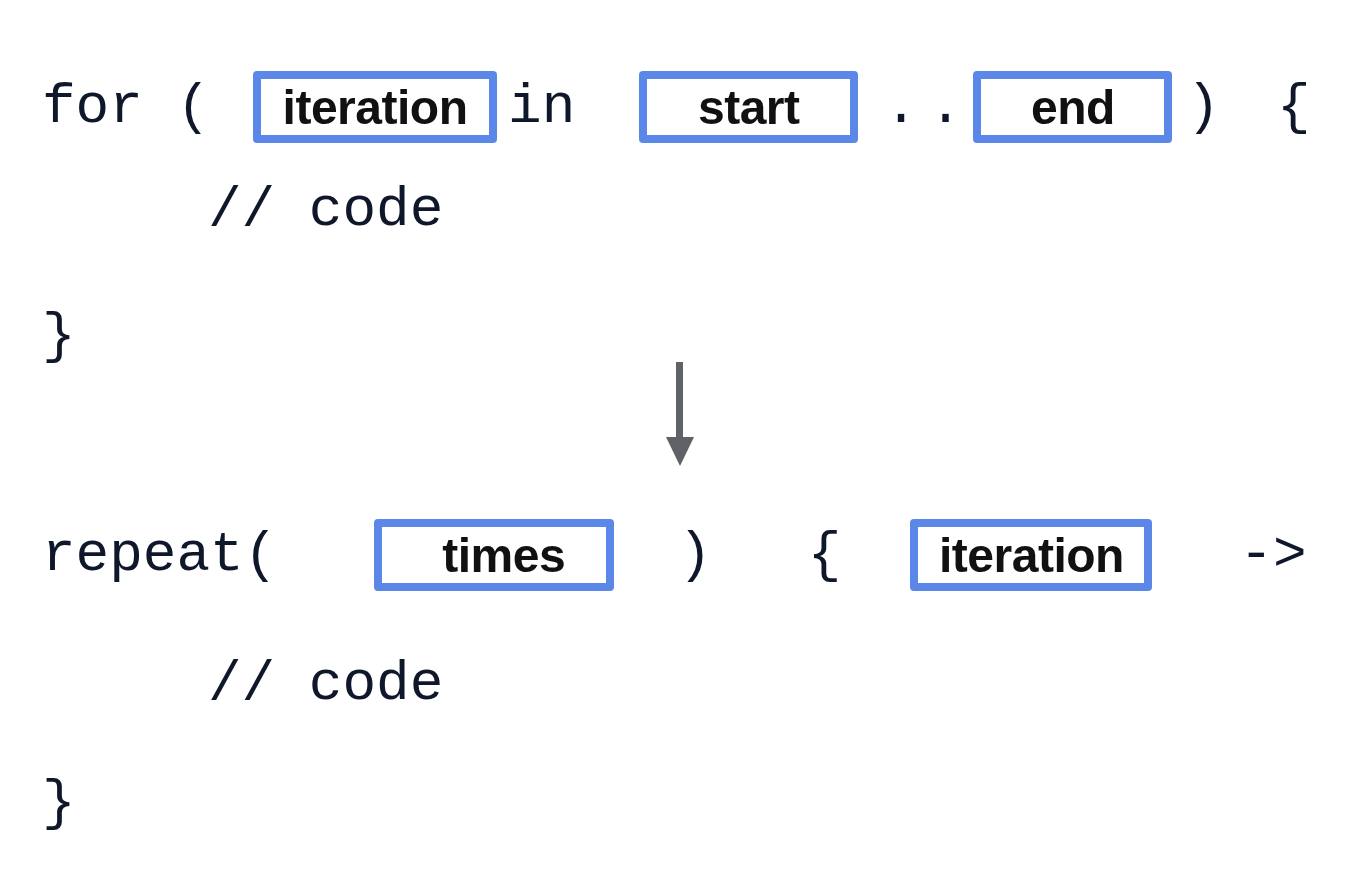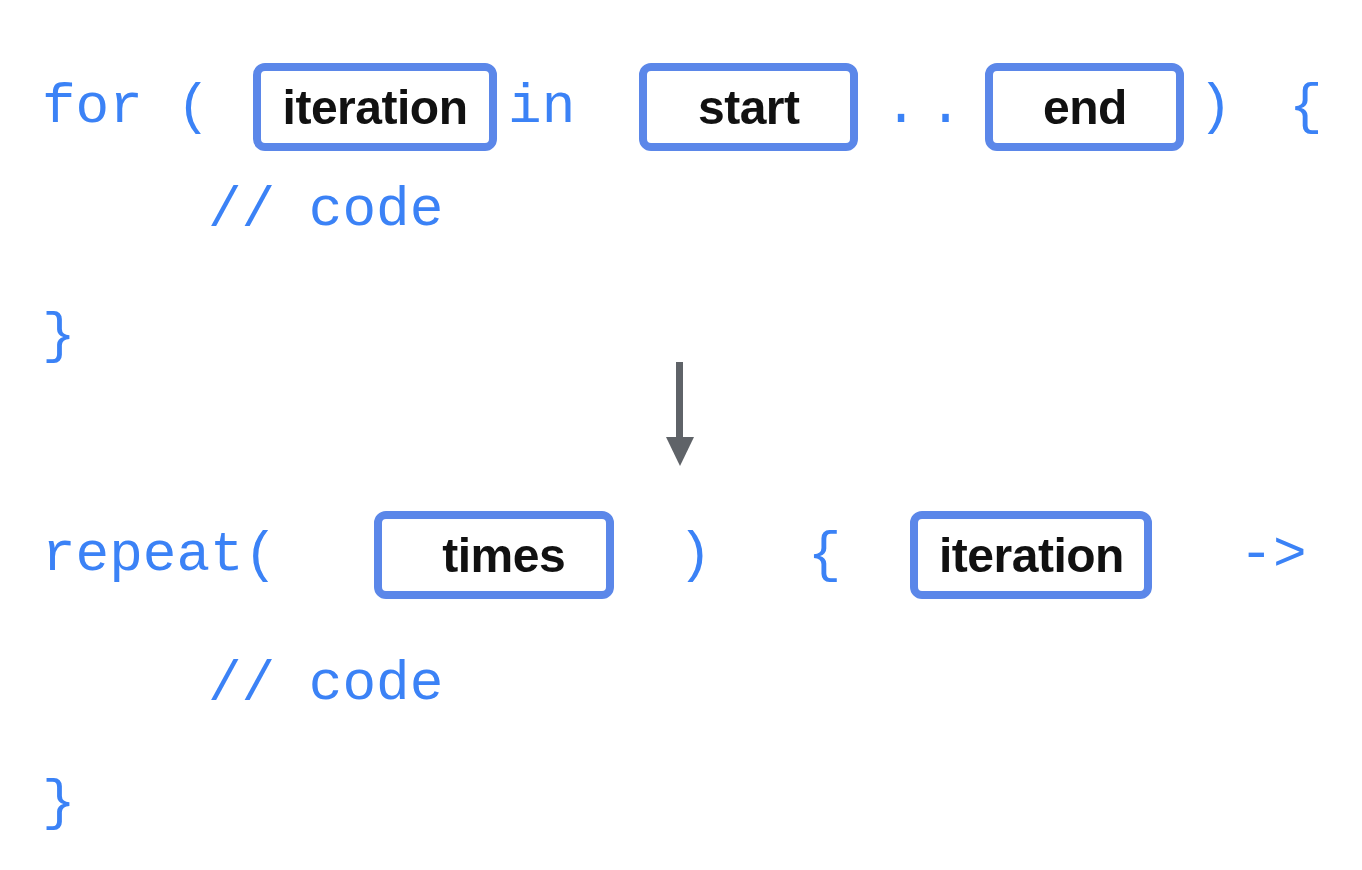--- a/index.html
+++ b/index.html
@@ -17,28 +17,28 @@
   .row {
     position: absolute;
     display: flex;
     align-items: center;
     height: 100px;
   }
   .code {
     font-family: "Liberation Mono", "DejaVu Sans Mono", monospace;
     font-size: 56px;
     line-height: 1;
-    color: #3b82f6;
+    color: #0f172a;
     white-space: pre;
   }
   .chip {
     box-sizing: border-box;
-    height: 88px;
+    height: 72px;
     border: 8px solid #5b87e9;
-    border-radius: 12px;
+    border-radius: 4px;
     background: #ffffff;
     display: flex;
     align-items: center;
     justify-content: center;
     font-family: "Liberation Sans", sans-serif;
     font-weight: 700;
     font-size: 48px;
     letter-spacing: -0.5px;
     color: #111111;
     flex: 0 0 auto;
@@ -56,21 +56,21 @@
   #row-close1  { left: 42px;  top: 308px; height: 56px; }
   #row-repeat  { left: 42px;  top: 505px; gap: 44px; }
   #row-cmt2    { left: 208px; top: 656px; height: 56px; }
   #row-close2  { left: 42px;  top: 775px; height: 56px; }
 
   
   .ml-a { margin-left: 43px; }
   .ml-b { margin-left: 11px; }
   .ml-c { margin-left: 64px; }
   .ml-d { margin-left: 26px; }
-  .ml-e { margin-left: 12px; }
+  .ml-e { }
   .ml-f { margin-left: 14px; }
   .ml-g { margin-left: 57px; }
   .ml-h { margin-left: 53px; }
   .ml-i { margin-left: 20px; }
   .ml-j { margin-left: 52px; }
   .ml-k { margin-left: 25px; }
   .ml-l { margin-left: 43px; }
 
   .range-dots { letter-spacing: 11px; }
 

